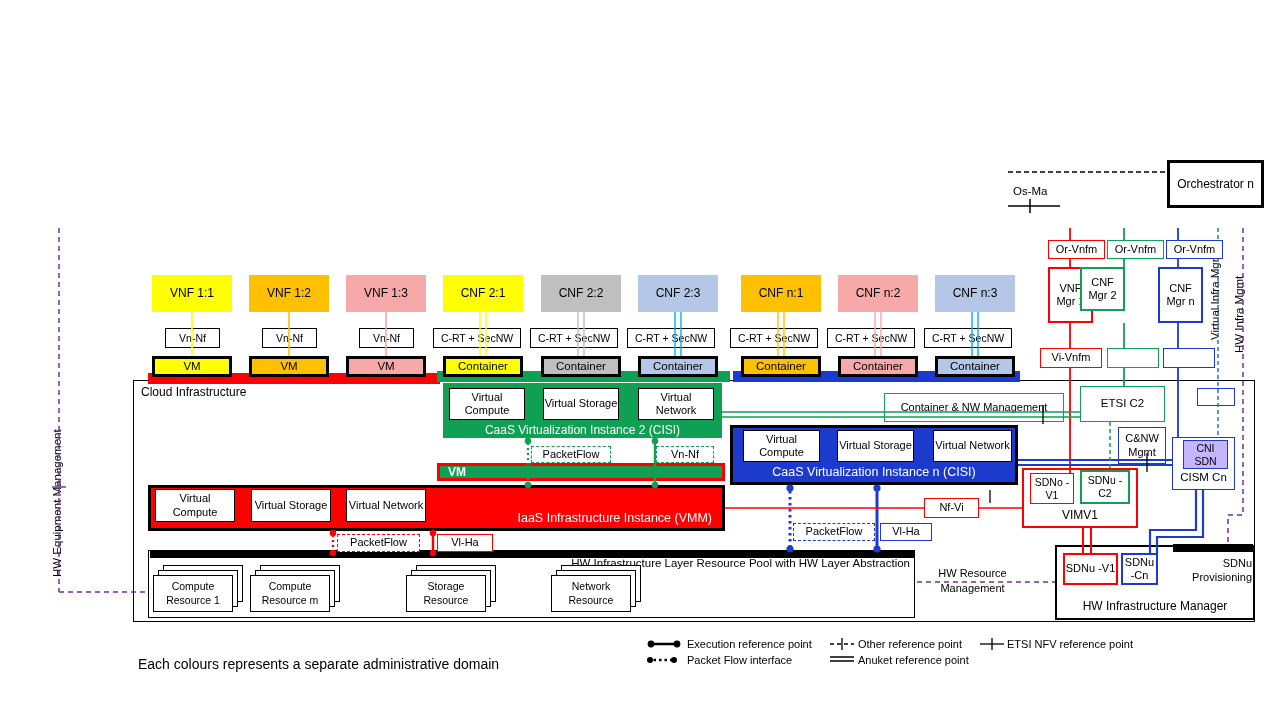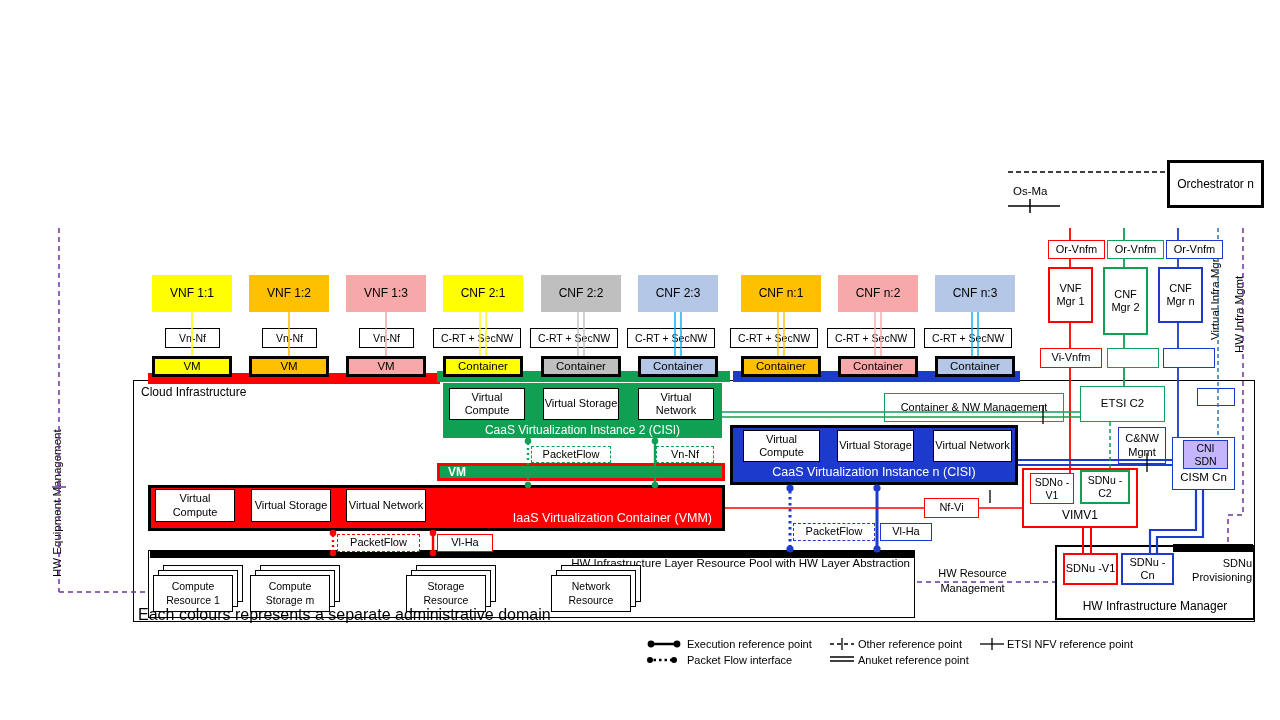--- a/index.html
+++ b/index.html
@@ -141,21 +141,21 @@
     </div>
   <div class="cell flexc" style="left:638px;top:388px;width:76px;height:32px">
       <span>Virtual Network</span>
     </div>
 
   <div class="abs f-green" style="left:437px;top:463px;width:288px;height:18px;border:3px solid #ff0000;display:flex;align-items:center">
     <span style="color:#fff;font-weight:600;font-size:12px;padding-left:8px">VM</span>
   </div>
 
   <div class="abs f-red" style="left:148px;top:485px;width:577px;height:46px;border:3.5px solid #000">
-    <div class="abs" style="right:10px;bottom:3px;color:#fff;font-size:12.5px">IaaS Virtualization Container (VMM)</div>
+    <div class="abs" style="right:10px;bottom:3px;color:#fff;font-size:12.5px">IaaS Infrastructure Instance (VMM)</div>
   </div>
   <div class="cell flexc" style="left:155px;top:489px;width:80px;height:33px">
       <span>Virtual Compute</span>
     </div>
   <div class="cell flexc" style="left:251px;top:489px;width:80px;height:33px">
       <span>Virtual Storage</span>
     </div>
   <div class="cell flexc" style="left:346px;top:489px;width:80px;height:33px">
       <span>Virtual Network</span>
     </div>
@@ -178,21 +178,21 @@
   <div class="abs" style="left:560px;top:557px;width:350px;text-align:right;font-size:11.5px">HW Infrastructure Layer Resource Pool with HW Layer Abstraction</div>
 
   <div class="stack" style="left:153px;top:575px;width:80px;height:37px">
     <div class="s b2"></div>
       <div class="s b1"></div>
     <div class="s front">Compute Resource 1</div>
   </div>
   <div class="stack" style="left:250px;top:575px;width:80px;height:37px">
     <div class="s b2"></div>
       <div class="s b1"></div>
-    <div class="s front">Compute Storage m</div>
+    <div class="s front">Compute Resource m</div>
   </div>
   <div class="stack" style="left:406px;top:575px;width:80px;height:37px">
     <div class="s b2"></div>
       <div class="s b1"></div>
     <div class="s front">Storage Resource</div>
   </div>
   <div class="stack" style="left:551px;top:575px;width:80px;height:37px">
     <div class="s b2"></div>
       <div class="s b1"></div>
     <div class="s front">Network Resource</div>
@@ -221,32 +221,32 @@
   <div class="abs flexc" style="left:1080px;top:470px;width:50px;height:34px;border:2px solid #10a053;font-size:10.5px">
     <span>SDNu -C2</span>
   </div>
   <div class="abs flexc" style="left:1022px;top:506px;width:116px;height:18px;font-size:12px">VIMV1</div>
 
   <div class="abs" style="left:1055px;top:545px;width:200px;height:75px;border:2px solid #000;background:#fff"></div>
   <div class="abs" style="left:1173px;top:544px;width:80px;height:8px;background:#000"></div>
   <div class="abs flexc" style="left:1063px;top:553px;width:55px;height:32px;border:2px solid #ff0000;font-size:11px">
     <span>SDNu -V1</span>
   </div>
-  <div class="abs flexc" style="left:1121px;top:553px;width:53px;height:32px;border:2px solid #1c3bcd;font-size:11px">
+  <div class="abs flexc" style="left:1121px;top:553px;width:37px;height:32px;border:2px solid #1c3bcd;font-size:11px">
     <span>SDNu -Cn</span>
   </div>
   <div class="abs" style="left:1178px;top:556px;width:74px;text-align:right;font-size:11px;line-height:1.3">SDNu Provisioning</div>
   <div class="abs flexc" style="left:1055px;top:596px;width:200px;height:20px;font-size:12px">HW Infrastructure Manager</div>
 
   <div class="vtext" style="left:64px;top:564px">HW Equipment Management</div>
   <div class="vtext" style="left:1222px;top:327px">Virtual Infra Mgmt</div>
   <div class="vtext" style="left:1246px;top:340px">HW Infra Mgmt</div>
   <div class="abs" style="left:925px;top:566px;width:95px;text-align:center;font-size:11px;line-height:1.35">HW Resource Management</div>
 
-  <div class="abs" style="left:138px;top:606px;font-size:16px">Each colours represents a separate administrative domain</div>
+  <div class="abs" style="left:138px;top:656px;font-size:14px">Each colours represents a separate administrative domain</div>
   <div class="abs" style="left:687px;top:638px;font-size:11px">Execution reference point</div>
   <div class="abs" style="left:687px;top:654px;font-size:11px">Packet Flow interface</div>
   <div class="abs" style="left:858px;top:638px;font-size:11px">Other reference point</div>
   <div class="abs" style="left:858px;top:654px;font-size:11px">Anuket reference point</div>
   <div class="abs" style="left:1007px;top:638px;font-size:11px">ETSI NFV reference point</div>
 
   <svg width="1280" height="720" viewBox="0 0 1280 720">
 
     <g stroke="#000">
       <line x1="1008" y1="172" x2="1167" y2="172" stroke-width="1.5" stroke-dasharray="5,3"></line>
@@ -352,21 +352,21 @@
   <div class="plabel flexc" style="left:1107px;top:240px;width:57px;height:19px;border:1.5px solid #10a053">
       <span>Or-Vnfm</span>
     </div>
   <div class="plabel flexc" style="left:1166px;top:240px;width:57px;height:19px;border:1.5px solid #1c3bcd">
       <span>Or-Vnfm</span>
     </div>
 
   <div class="plabel flexc" style="left:1048px;top:267px;width:45px;height:56px;border:2px solid #ff0000">
       <span>VNF Mgr 1</span>
     </div>
-  <div class="plabel flexc" style="left:1103px;top:267px;width:45px;height:68px;border:2px solid #10a053">
+  <div class="plabel flexc" style="left:1080px;top:267px;width:45px;height:44px;border:2px solid #10a053">
       <span>CNF Mgr 2</span>
     </div>
   <div class="plabel flexc" style="left:1158px;top:267px;width:45px;height:56px;border:2px solid #1c3bcd">
       <span>CNF Mgr n</span>
     </div>
 
   <div class="plabel flexc" style="left:1040px;top:348px;width:62px;height:20px;border:1.8px solid #ff0000">
       <span>Vi-Vnfm</span>
     </div>
   <div class="plabel" style="left:1107px;top:348px;width:52px;height:20px;border:1.8px solid #10a053"></div>

